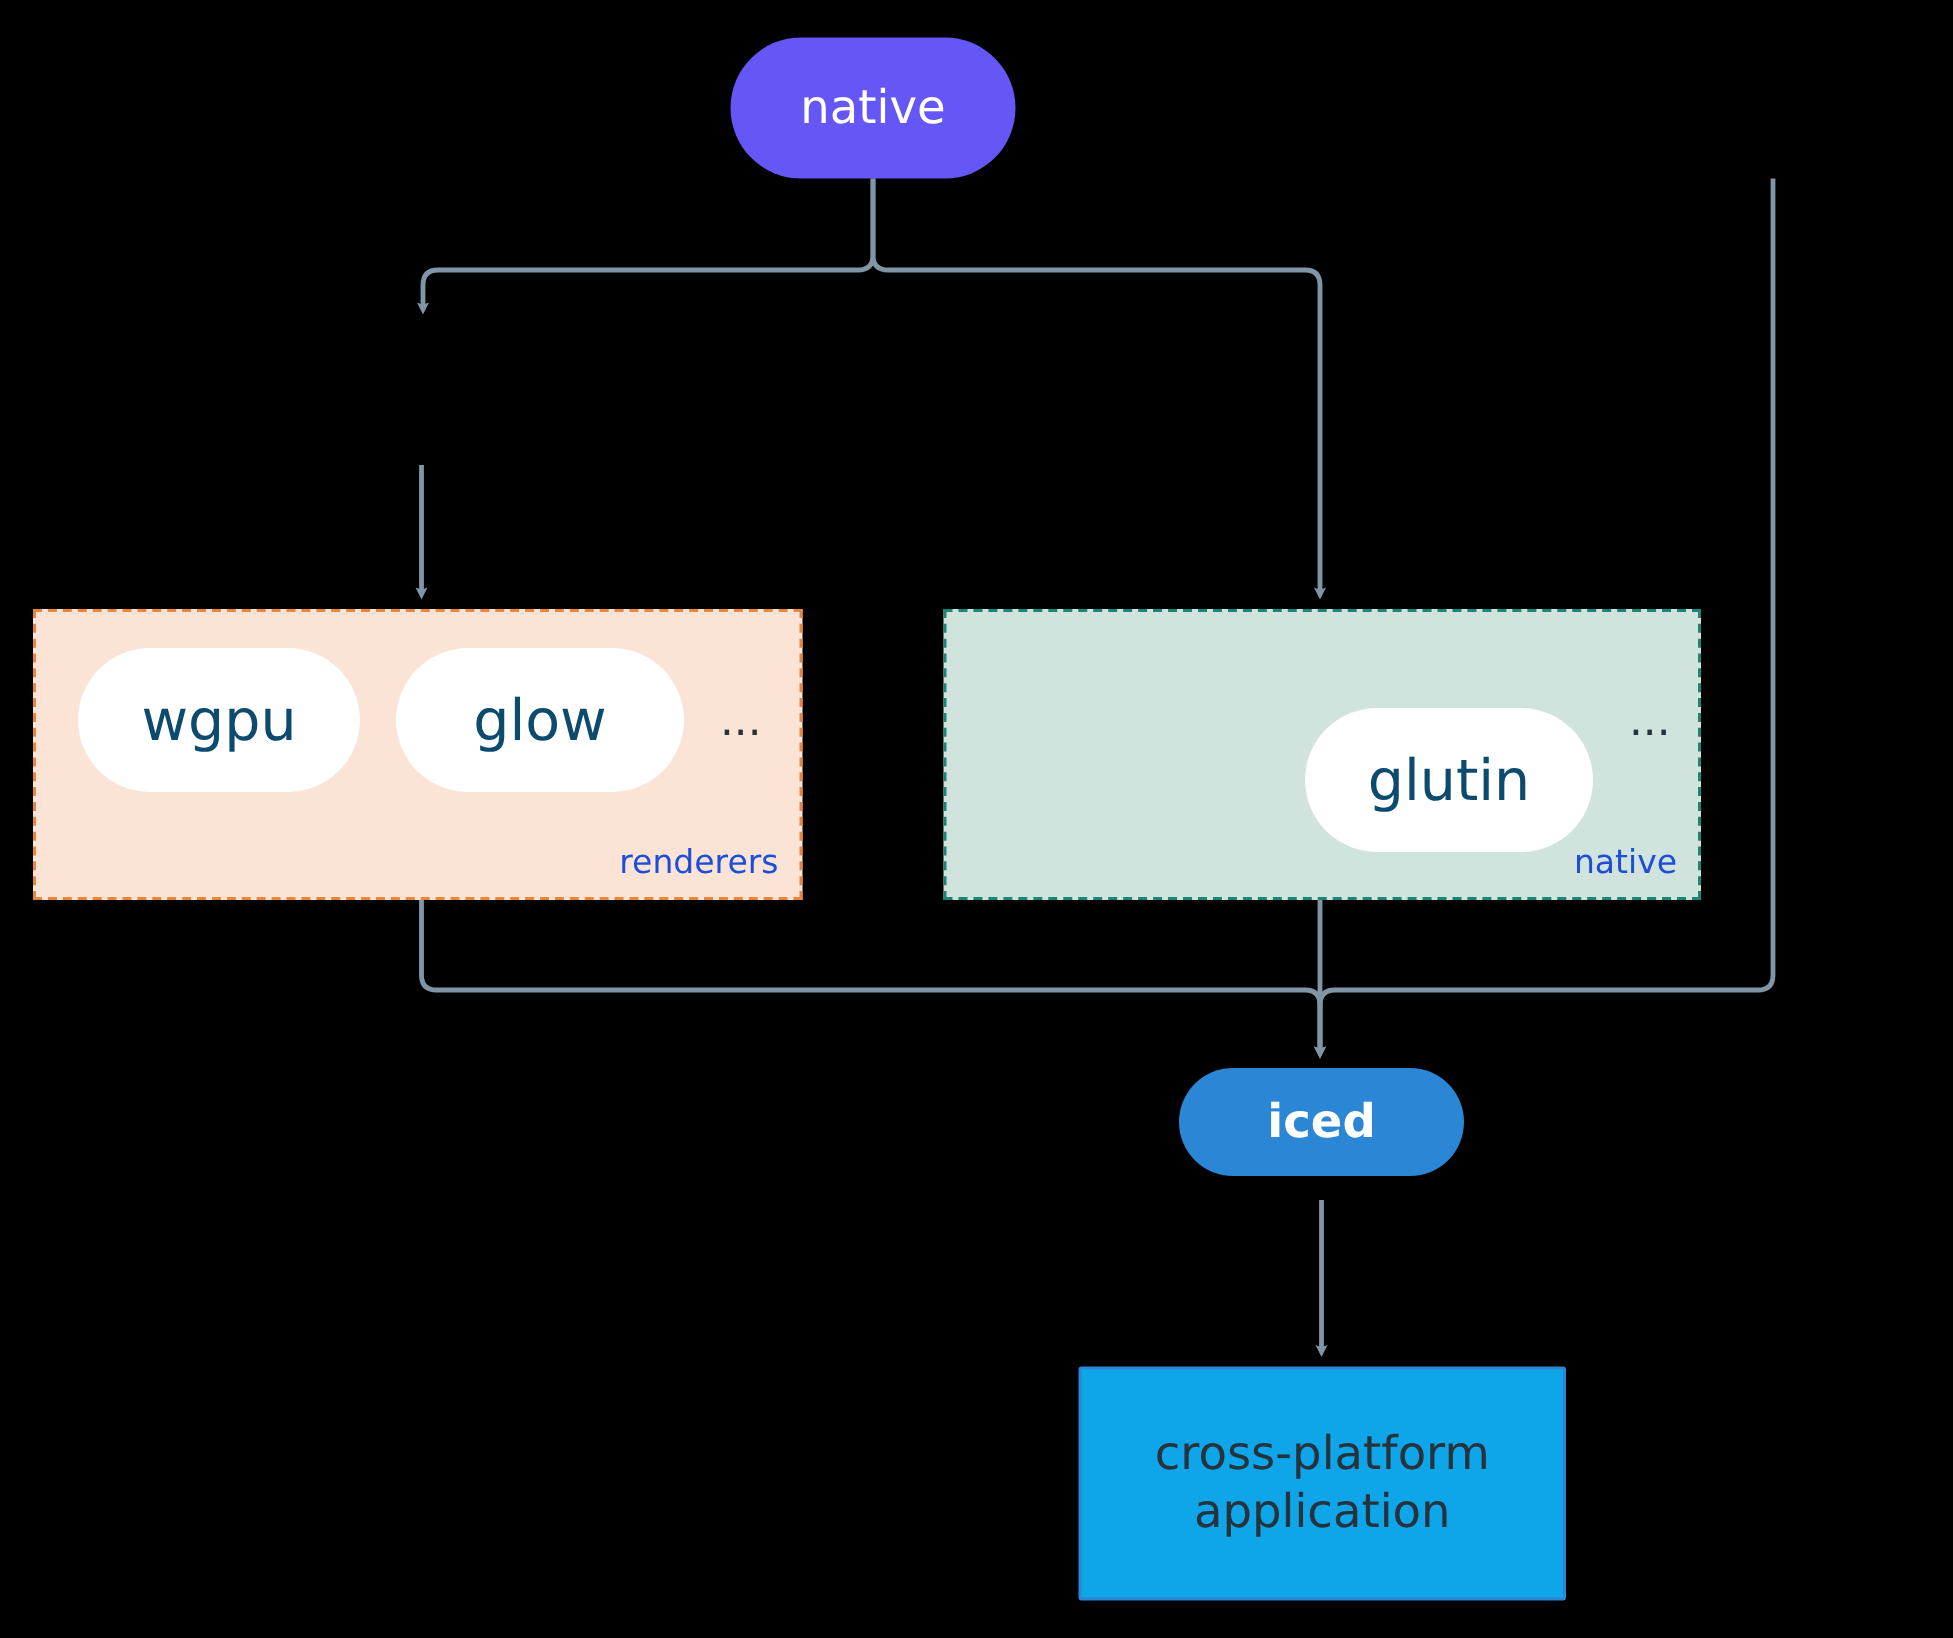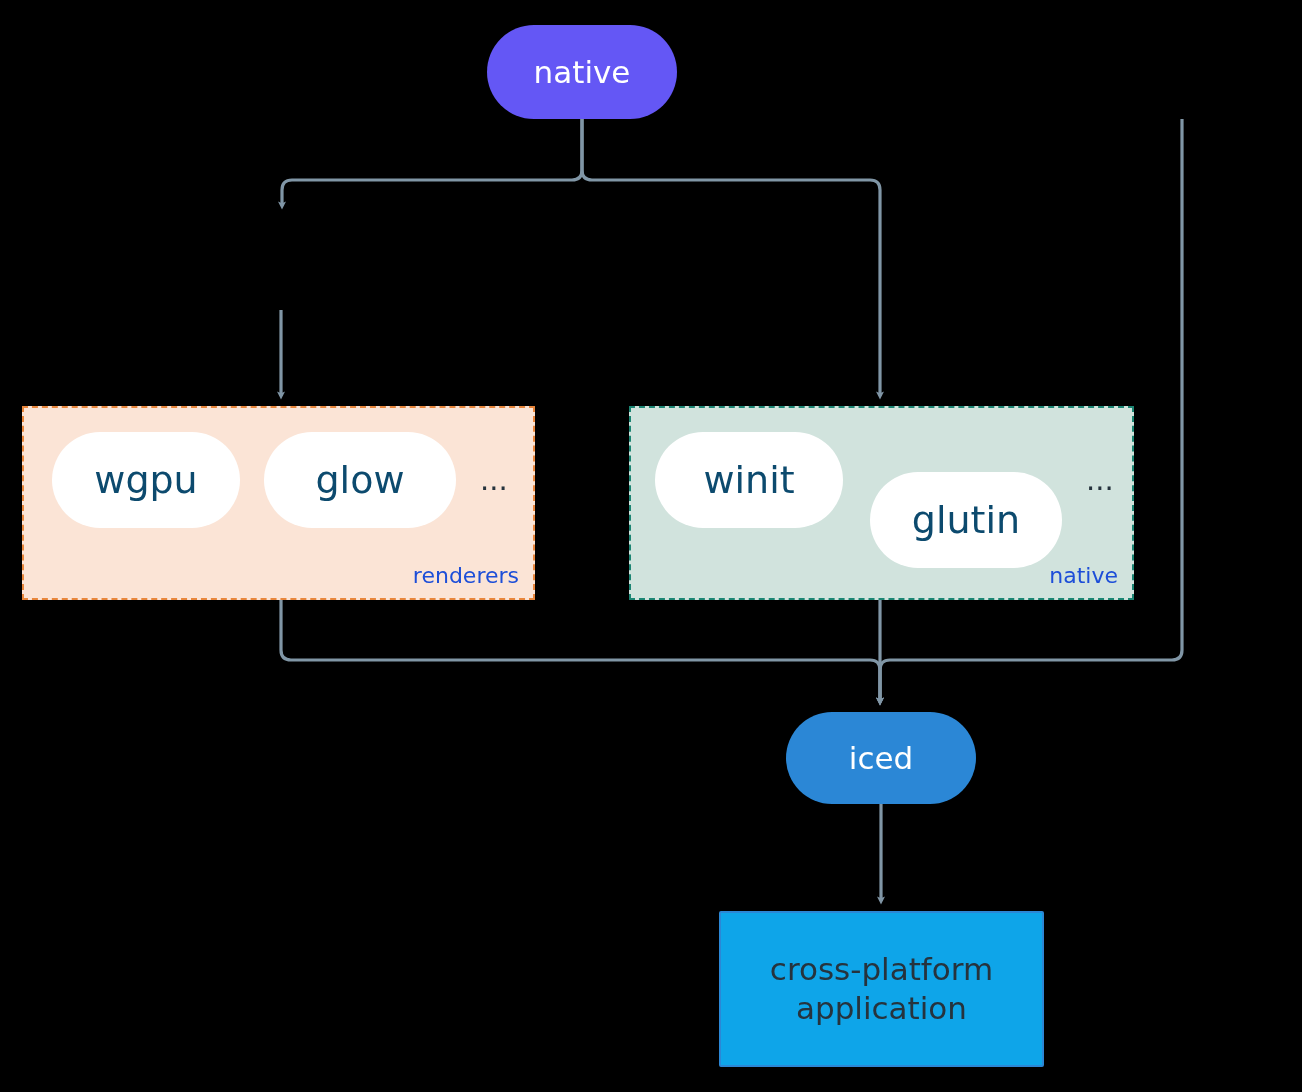--- a/index.html
+++ b/index.html
@@ -60,24 +60,25 @@
   }
   .pill-graphics {
     left: 187px; top: 216px;
     width: 190px; height: 94px;
     background: #e8863c;
     color: #ffffff;
     font-size: 31px;
   }
   .pill-iced {
     left: 786px; top: 712px;
-    width: 190px; height: 92px;
+    width: 190px; height: 72px;
     background: #2b87d6;
     color: #ffffff;
     font-size: 31px;
+    font-weight: bold;
   }
   
   .group {
     position: absolute;
     box-sizing: border-box;
   }
   .group-renderers {
     left: 22px; top: 406px;
     width: 513px; height: 194px;
     background: #fbe4d6;
@@ -163,23 +164,20 @@
       <span>wgpu</span>
     </div>
     <div class="sub-pill" style="left: 240px; top: 24px; width: 192px; height: 96px;">
       <span>glow</span>
     </div>
     <span class="ellipsis" style="left: 456px; top: 58px;">...</span>
     <span class="group-caption">renderers</span>
   </div>
 
   <div class="group group-shells">
-    <div class="sub-pill" style="left: 24px; top: 24px; width: 188px; height: 96px;">
-      <span>winit</span>
-    </div>
     <div class="sub-pill" style="left: 239px; top: 24px; width: 192px; height: 96px; margin-top: 40px;">
       <span>glutin</span>
     </div>
     <span class="ellipsis" style="left: 455px; top: 58px;">...</span>
     <span class="group-caption">native</span>
   </div>
 
   <div class="node pill pill-iced">
     <span class="node-label">iced</span>
   </div>

